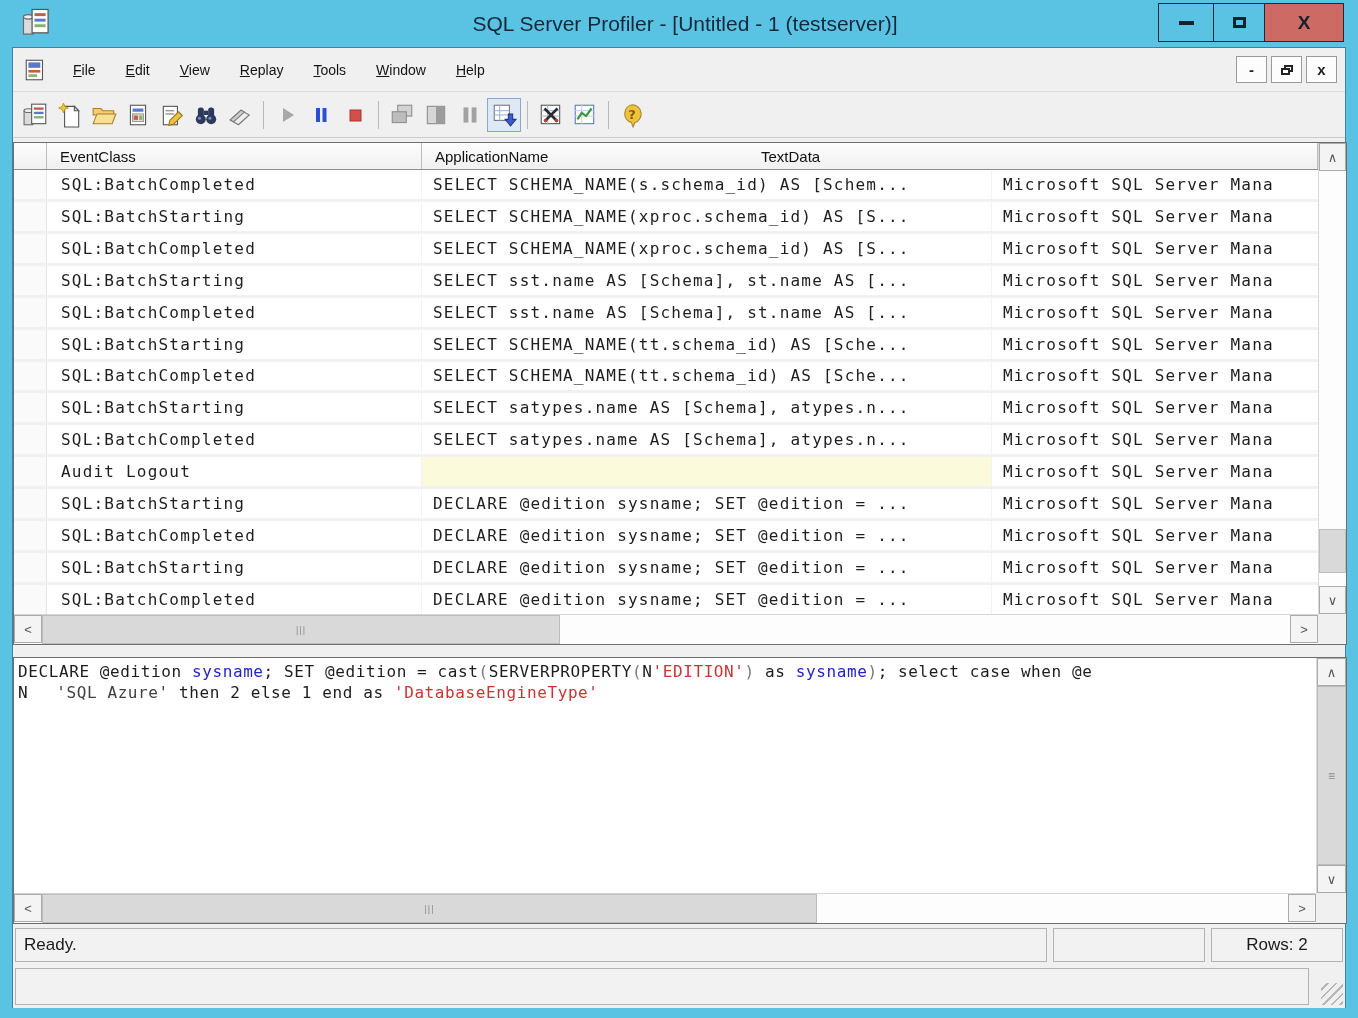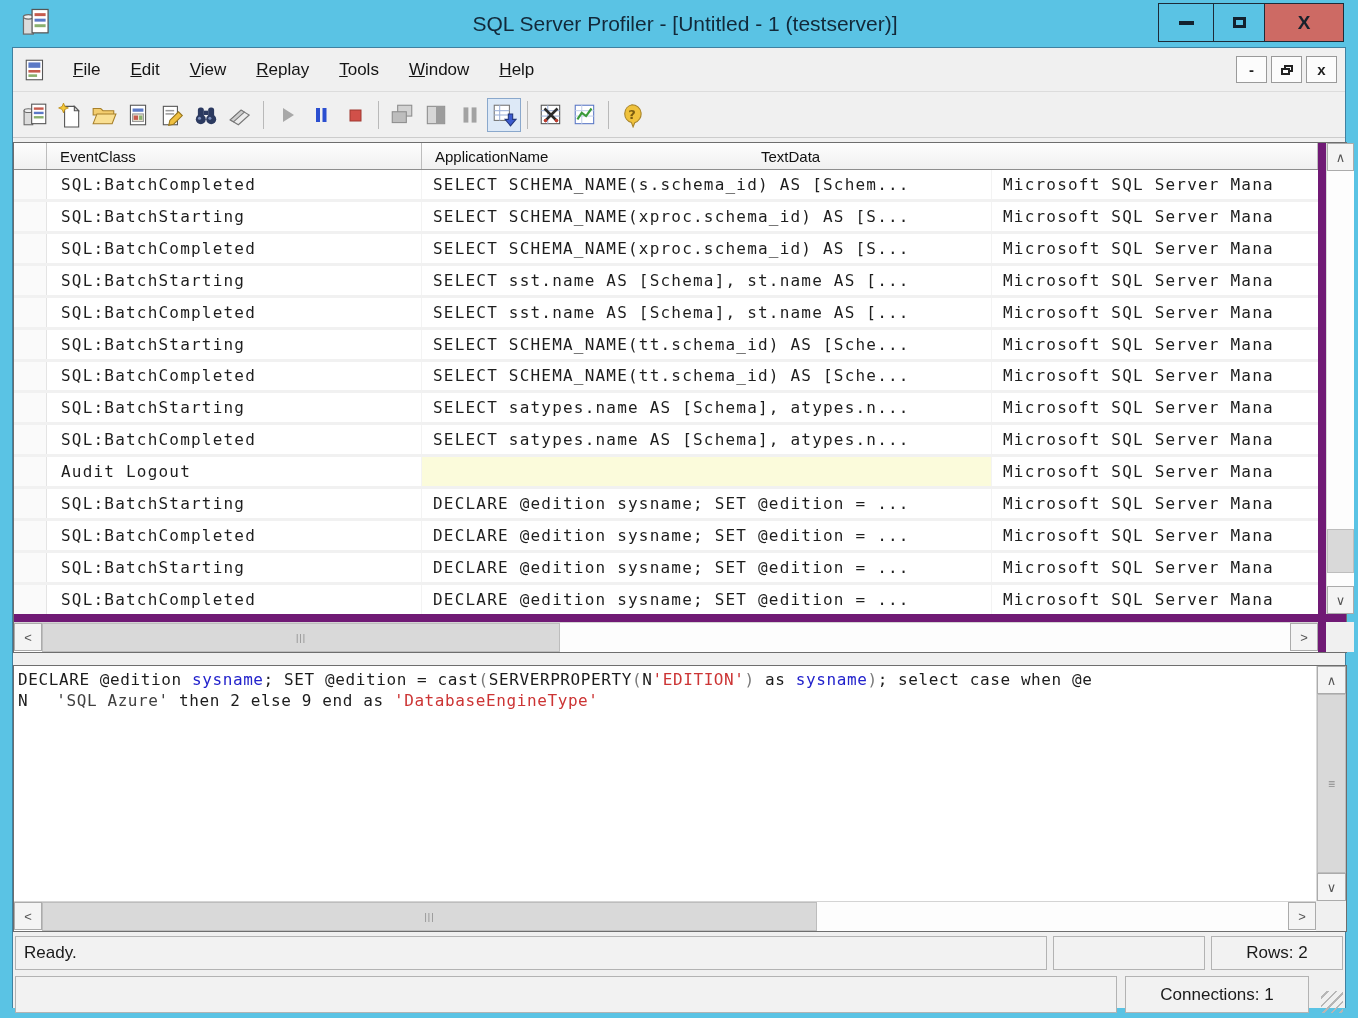--- a/index.html
+++ b/index.html
@@ -18,41 +18,41 @@
   .wbtn.close { width:80px; background:#cd6a64; font-weight:bold; font-size:19px; color:#17212b; }
   .glyph-min { width:15px; height:4px; background:#13222e; }
   .glyph-max { width:13px; height:11px; border:3px solid #13222e; }
 
   
   .client { margin:0 12px; height:961px; background:#f0f0f0; border:1px solid #3f81a1; border-bottom:none; }
 
   
   .menubar { height:44px; display:flex; align-items:center; padding:0 8px 0 10px; border-bottom:1px solid #dcdcdc; }
   .menu-items { display:flex; align-items:center; flex:1; }
-  .menu-item { font-size:17px; color:#141414; padding:5px 12px; margin-right:6px; }
+  .menu-item { font-size:14px; color:#141414; padding:5px 12px; margin-right:6px; }
   .mdi-controls { display:flex; }
   .mdi-btn { width:31px; height:27px; background:#fcfcfc; border:1px solid #9a9a9a; margin-left:4px;
              display:flex; align-items:center; justify-content:center; font-weight:bold; font-size:15px; color:#222; }
   .glyph-restore { position:relative; width:12px; height:10px; }
   .glyph-restore .r1 { position:absolute; right:0; top:0; width:9px; height:7px; border:2px solid #222; }
   .glyph-restore .r2 { position:absolute; left:0; bottom:0; width:9px; height:7px; border:2px solid #222; background:#fcfcfc; }
 
   
   .toolbar { height:46px; display:flex; align-items:center; padding:0 6px; border-bottom:1px solid #cccccc; }
   .tbtn { width:34px; height:34px; display:flex; align-items:center; justify-content:center;
           border:1px solid transparent; }
   .tbtn.pressed { border:1px solid #8aa8cc; background:#dde9f7; }
   .tsep { width:1px; height:28px; background:#b9b9b9; margin:0 6px; }
 
   
   .workspace { padding:4px 0 0 0; }
 
   
-  .grid { width:1334px; border:1px solid #6e6e6e; background:#701a75;
-          display:grid; grid-template-columns:1304px 28px; grid-template-rows:471px 30px;gap:8px; }
+  .grid { width:1334px; border:1px solid #6e6e6e; background:#6d28d9;
+          display:grid; grid-template-columns:1304px 28px; grid-template-rows:471px 30px; }
   .grid-main { display:flex; flex-direction:column; overflow:hidden; }
   .grid-header { display:flex; height:27px; background:linear-gradient(#fdfdfd,#f0f0f0); border-bottom:1px solid #8e8e8e; }
   .hcell { display:flex; align-items:center; padding-left:13px; font-size:15px; color:#111;
            border-right:1px solid #bdbdbd; }
   .hcell.sel { width:33px; padding-left:0; }
   .hcell.c-event { width:375px; } .hcell.c-text { width:570px; } .hcell.c-app { width:326px; border-right:none; }
   .grid-body { height:444px; display:flex; flex-direction:column; background:#fff; }
   .grid-row { flex:1; display:flex; border-bottom:3px solid #f1f1f1; }
   .grid-row:last-child { border-bottom:none; }
   .cell { display:flex; align-items:center; font-family:"DejaVu Sans Mono", monospace;
@@ -403,21 +403,21 @@
           <div class="sb-arrow">&gt;</div>
         </div>
         <div class="sb-corner"></div>
       </div>
 
       <div class="splitter"></div>
 
       <div class="detail">
         <div class="code-area">
             <div class="code-line"><span>DECLARE @edition </span><span style="color: rgb(35, 35, 204);">sysname</span><span>; SET @edition = cast</span><span style="color: rgb(122, 122, 122);">(</span><span>SERVERPROPERTY</span><span style="color: rgb(122, 122, 122);">(</span><span>N</span><span style="color: rgb(204, 52, 52);">'EDITION'</span><span style="color: rgb(122, 122, 122);">)</span><span> as </span><span style="color: rgb(35, 35, 204);">sysname</span><span style="color: rgb(122, 122, 122);">)</span><span>; select case when @e</span></div>
-            <div class="code-line"><span>N</span><span style="color: #404040; padding-left: 28px;">'SQL Azure'</span><span> then 2 else 9 end as </span><span style="color: rgb(204, 52, 52);">'DatabaseEngineType'</span></div>
+            <div class="code-line"><span>N</span><span style="color: #404040; padding-left: 28px;">'SQL Azure'</span><span> then 2 else 1 end as </span><span style="color: rgb(204, 52, 52);">'DatabaseEngineType'</span></div>
           </div>
         <div class="vscroll">
           <div class="sb-arrow">∧</div>
           <div class="sb-track">
             <div class="sb-thumb v-thumb" style="top:0;height:100%;">≡</div>
           </div>
           <div class="sb-arrow">∨</div>
         </div>
         <div class="hscroll">
           <div class="sb-arrow">&lt;</div>
@@ -432,20 +432,19 @@
     </div>
 
     <div class="status1">
       <div class="spanel ready">Ready.</div>
       <div class="spanel mid"></div>
       <div class="spanel rowsct">Rows: 2</div>
     </div>
 
     <div class="status2">
       <div class="spanel long"></div>
-      <div class="spanel conn">Connections: 1</div>
       <div class="grip-box">
         <div class="grip"></div>
       </div>
     </div>
 
   </div>
 </div>
 
 </body></html>

